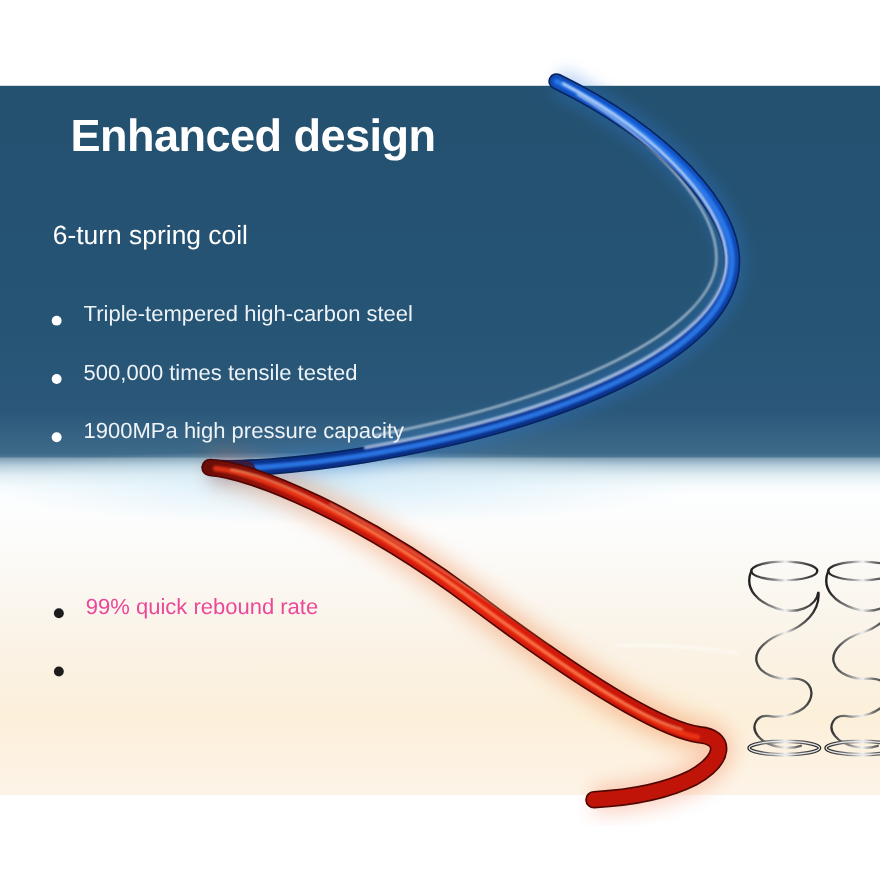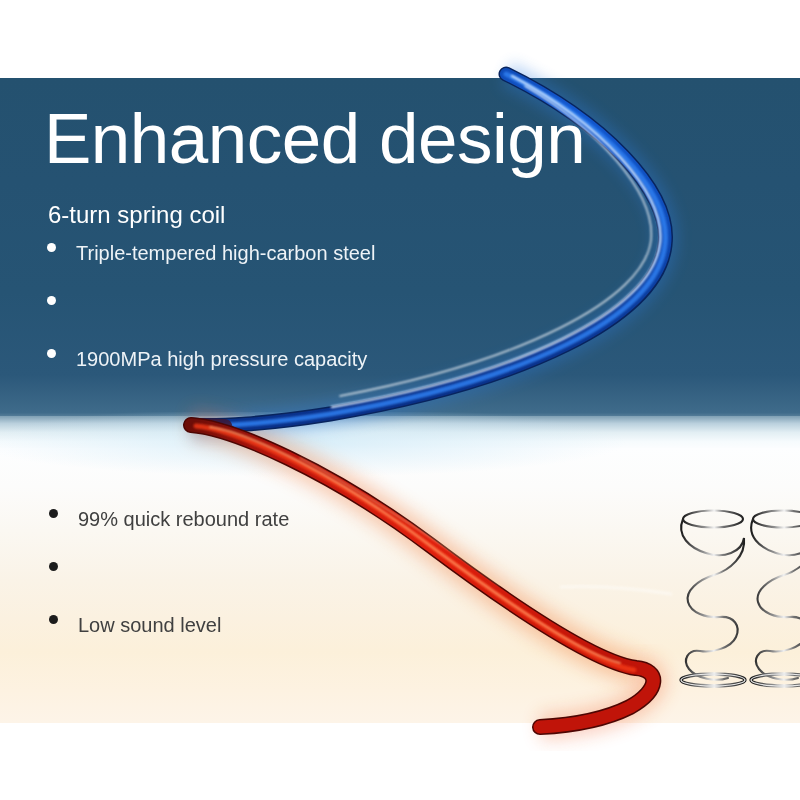--- a/index.html
+++ b/index.html
@@ -100,23 +100,23 @@
   #springs {
     position: absolute;
     left: 0; top: 0;
     width: 800px; height: 800px;
     pointer-events: none;
   }
 
   
   .headline {
     position: absolute;
-    left: 44px; top: 103px;
-    font-size: 71px;
-    font-weight: normal;
+    left: 64px; top: 103px;
+    font-size: 41px;
+    font-weight: bold;
     color: #ffffff;
     letter-spacing: -0.5px;
     line-height: 1;
     white-space: nowrap;
   }
   .subhead {
     position: absolute;
     left: 48px; top: 172px;
     font-size: 24px;
     font-weight: normal;
@@ -131,40 +131,40 @@
     list-style: none;
     margin: 0;
     padding: 0;
   }
   .bullet-list.upper { left: 47px; top: 243px; }
   .bullet-list.lower { left: 49px; top: 509px; }
 
   .bullet-item {
     position: relative;
     display: flex;
-    align-items: flex-start;
+    align-items: flex-end;
     height: 53px;
     white-space: nowrap;
   }
   .bullet-dot {
     width: 9px;
     height: 9px;
     border-radius: 50%;
     flex: 0 0 auto;
   }
   .upper .bullet-dot { background: #ffffff; }
   .lower .bullet-dot { background: #1c1c1c; }
 
   .bullet-text {
     font-size: 20px;
     line-height: 1;
     margin-left: 20px;
   }
   .upper .bullet-text { color: #eef3f7; }
-  .lower .bullet-text { color: #404040; }
+  .lower .bullet-text { color: #ec4899; }
 </style>
 </head>
 <body>
 
 <div id="stage">
 
   <div class="band-top-white"></div>
   <div class="band-blue"></div>
   <div class="band-fade"></div>
   <div class="band-cream"></div>
@@ -285,34 +285,31 @@
   <div class="headline">Enhanced design</div>
   <div class="subhead">6-turn spring coil</div>
 
   <ul class="bullet-list upper">
     <li class="bullet-item">
       <span class="bullet-dot"></span>
       <span class="bullet-text">Triple-tempered high-carbon steel</span>
     </li>
     <li class="bullet-item">
       <span class="bullet-dot"></span>
+      <span class="bullet-text">500,000 times tensile tested</span>
     </li>
     <li class="bullet-item">
       <span class="bullet-dot"></span>
       <span class="bullet-text">1900MPa high pressure capacity</span>
     </li>
   </ul>
 
   <ul class="bullet-list lower">
     <li class="bullet-item">
       <span class="bullet-dot"></span>
       <span class="bullet-text">99% quick rebound rate</span>
     </li>
     <li class="bullet-item">
       <span class="bullet-dot"></span>
     </li>
-    <li class="bullet-item">
-      <span class="bullet-dot"></span>
-      <span class="bullet-text">Low sound level</span>
-    </li>
   </ul>
 
 </div>
 
 </body></html>

